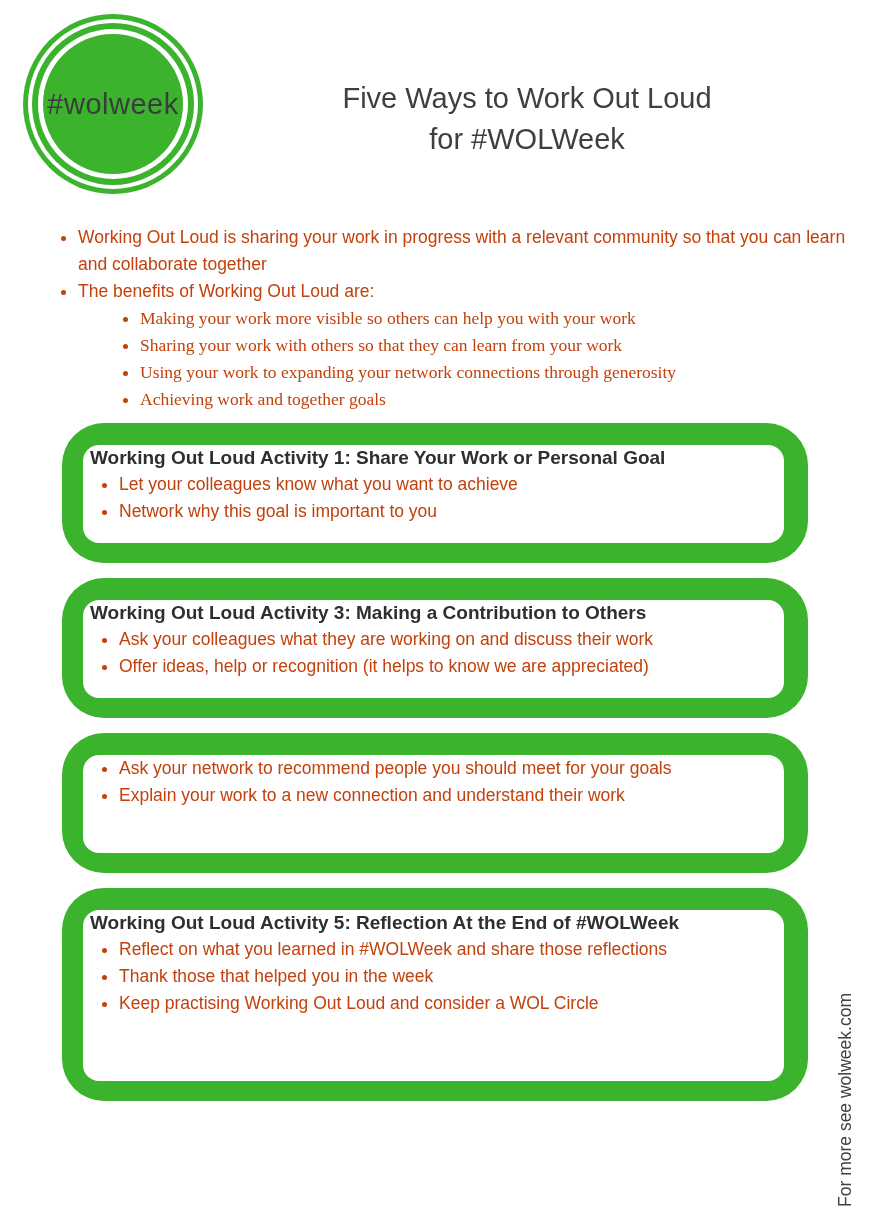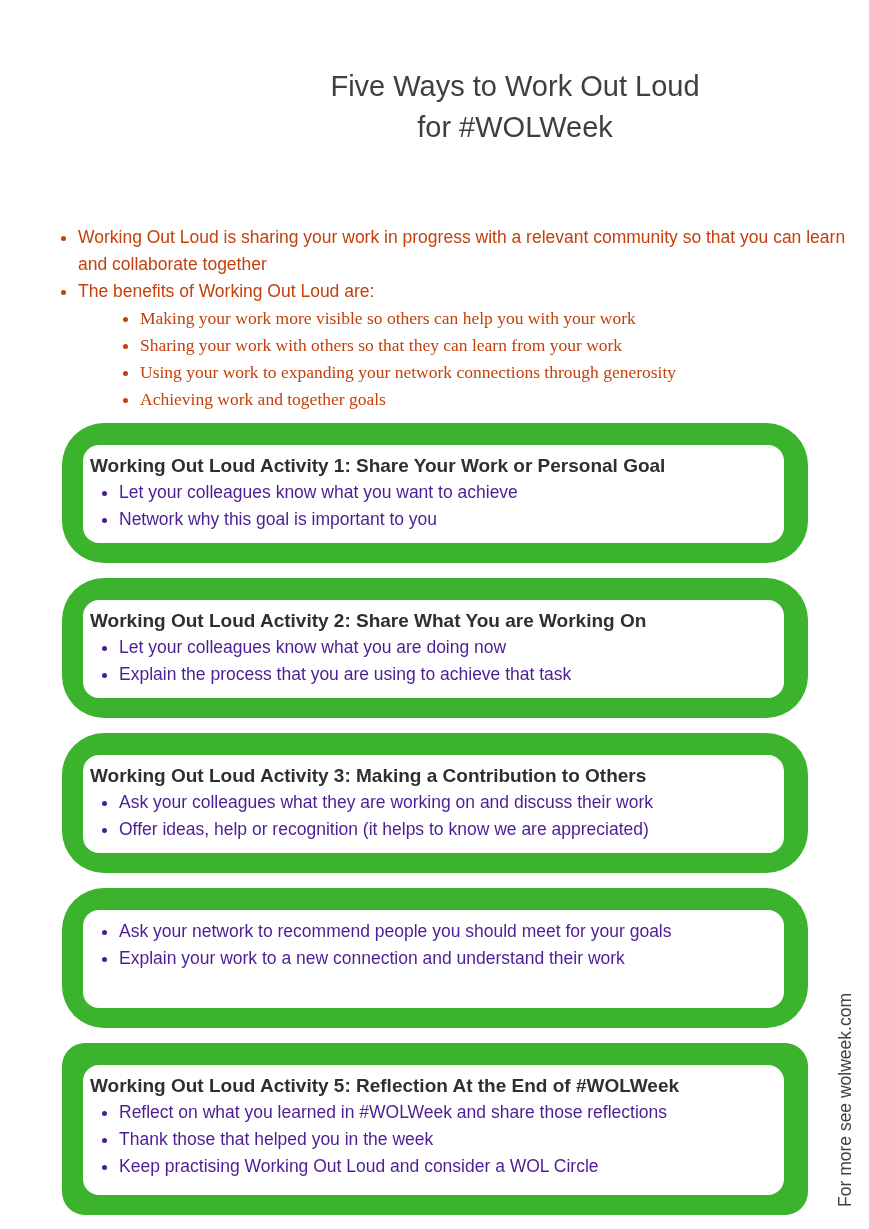--- a/index.html
+++ b/index.html
@@ -36,21 +36,21 @@
     color: #3a3c3e;
     letter-spacing: 0.5px;
   }
 
   
   .title {
     position: absolute;
     left: 230px;
     top: 66px;
     width: 570px;
-    margin: 0;
+    margin: 12px;
     text-align: center;
     font-size: 29px;
     line-height: 41px;
     font-weight: 400;
     color: #3d3f42;
   }
 
   
   .intro {
     position: absolute;
@@ -81,62 +81,65 @@
   .activity {
     box-sizing: border-box;
     width: 100%;
     height: 140px;
     background: #3CB32D;
     border-radius: 42px;
     padding: 22px 24px 20px 21px;
     margin-bottom: 15px;
     display: flex;
   }
-  .activity--tall { height: 172px; border-radius: 23px; }
+  .activity--tall { height: 213px; }
   .activity-inner {
     flex: 1;
     background: #ffffff;
     border-radius: 16px;
     box-sizing: border-box;
-    padding: 8px 10px 0 7px;
+    padding: 0 10px 0 7px;
     overflow: hidden;
   }
   .activity-title {
     margin: 0;
     font-size: 19px;
     line-height: 26px;
     font-weight: bold;
     color: #2d2f31;
   }
   .activity-bullets {
     margin: 0;
     padding-left: 29px;
     list-style: disc;
     font-size: 17.5px;
     line-height: 27px;
-    color: #4c1d95;
+    color: #c2410c;
   }
 
   
   .vertical-note {
     position: absolute;
     right: 13px;
     bottom: 22px;
     writing-mode: vertical-rl;
     transform: rotate(180deg);
     font-size: 17.5px;
     color: #3f4245;
     white-space: nowrap;
   }
 </style>
 </head>
 <body>
 
 <div class="page">
 
+  <div class="logo">
+    <span class="logo-text">#wolweek</span>
+  </div>
 
   <h1 class="title">
     <span>Five Ways to Work Out Loud</span><br>
     <span>for #WOLWeek</span>
   </h1>
 
   <ul class="intro">
     <li>Working Out Loud is sharing your work in progress with a relevant community so that you can learn and collaborate together</li>
     <li>
       <span>The benefits of Working Out Loud are:</span>
@@ -154,29 +157,20 @@
     <section class="activity">
       <div class="activity-inner">
         <h2 class="activity-title">Working Out Loud Activity 1: Share Your Work or Personal Goal</h2>
         <ul class="activity-bullets">
           <li>Let your colleagues know what you want to achieve</li>
           <li>Network why this goal is important to you</li>
         </ul>
       </div>
     </section>
 
-    <section class="activity">
-      <div class="activity-inner">
-        <h2 class="activity-title">Working Out Loud Activity 2: Share What You are Working On</h2>
-        <ul class="activity-bullets">
-          <li>Let your colleagues know what you are doing now</li>
-          <li>Explain the process that you are using to achieve that task</li>
-        </ul>
-      </div>
-    </section>
 
     <section class="activity">
       <div class="activity-inner">
         <h2 class="activity-title">Working Out Loud Activity 3: Making a Contribution to Others</h2>
         <ul class="activity-bullets">
           <li>Ask your colleagues what they are working on and discuss their work</li>
           <li>Offer ideas, help or recognition (it helps to know we are appreciated)</li>
         </ul>
       </div>
     </section>

